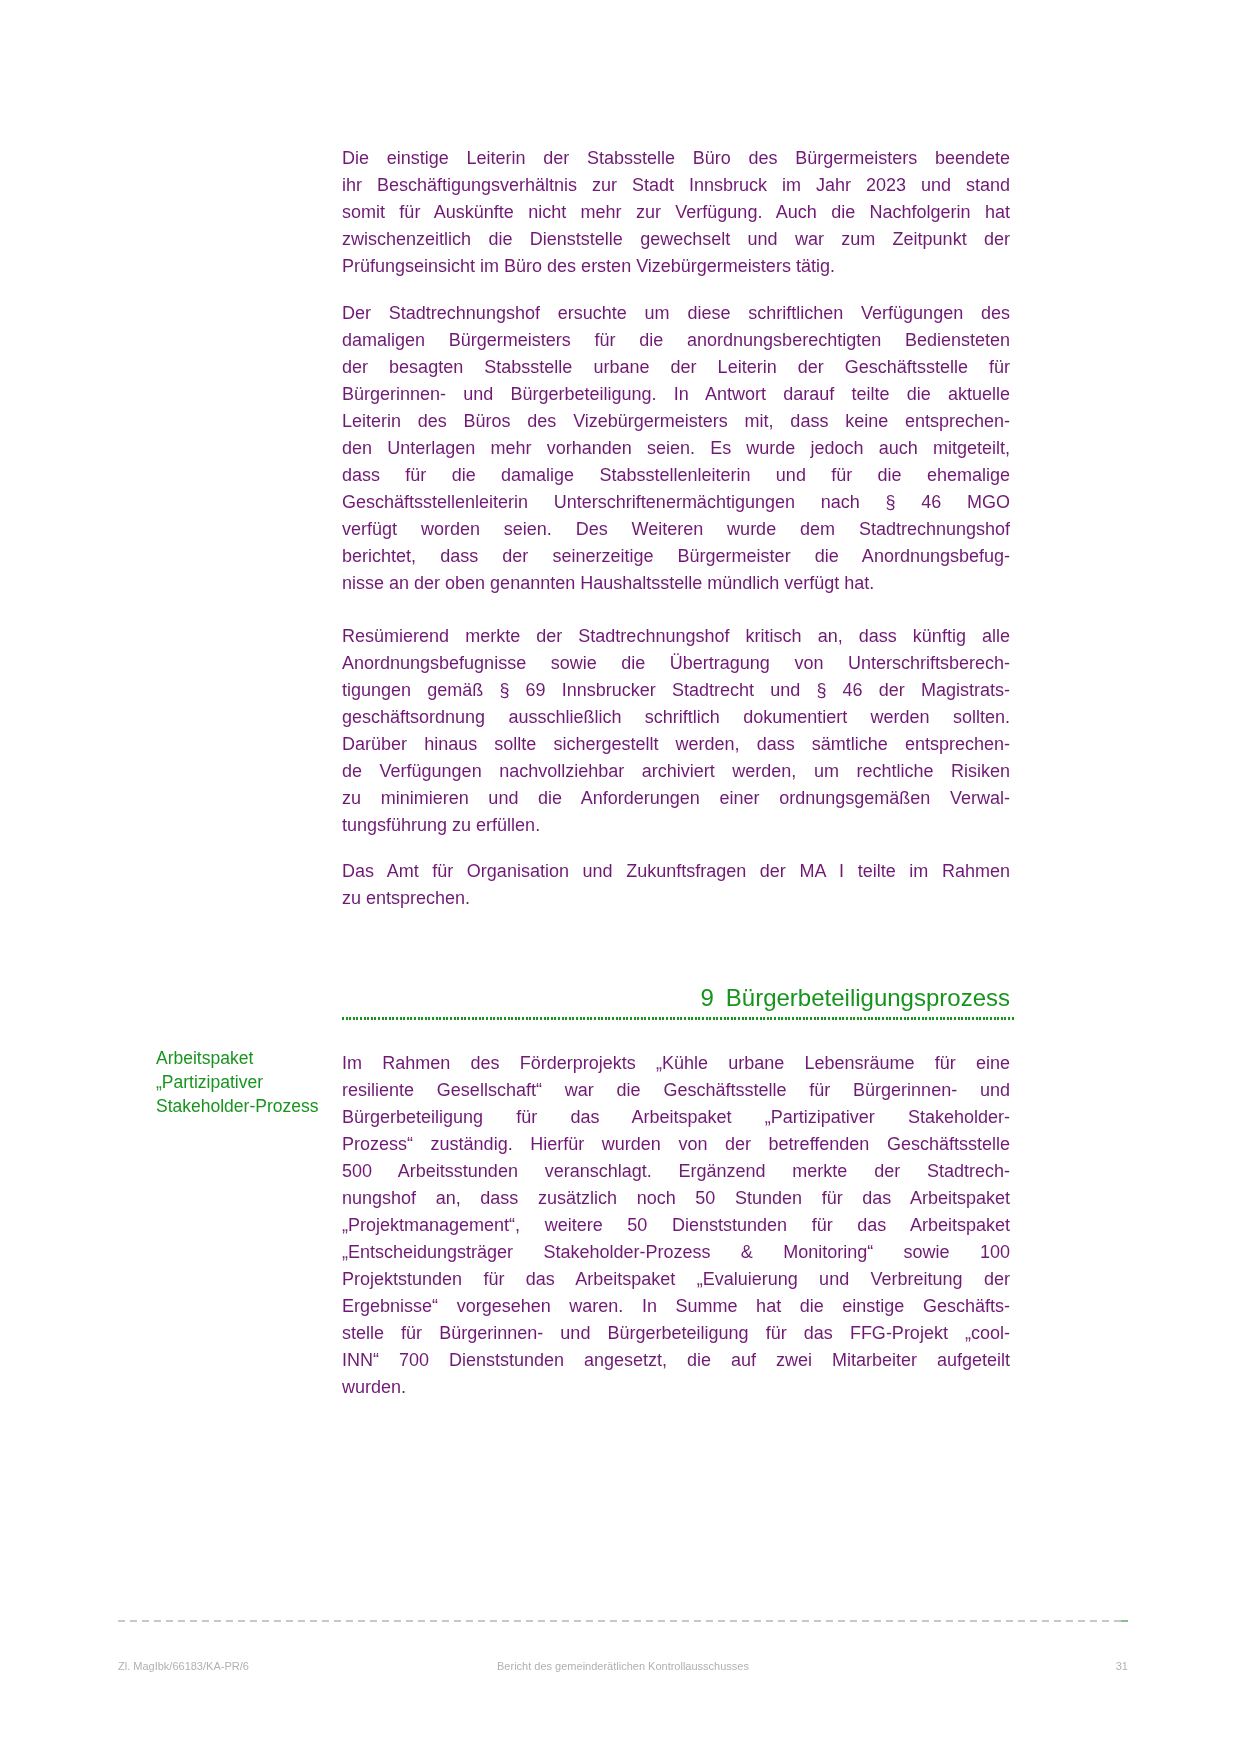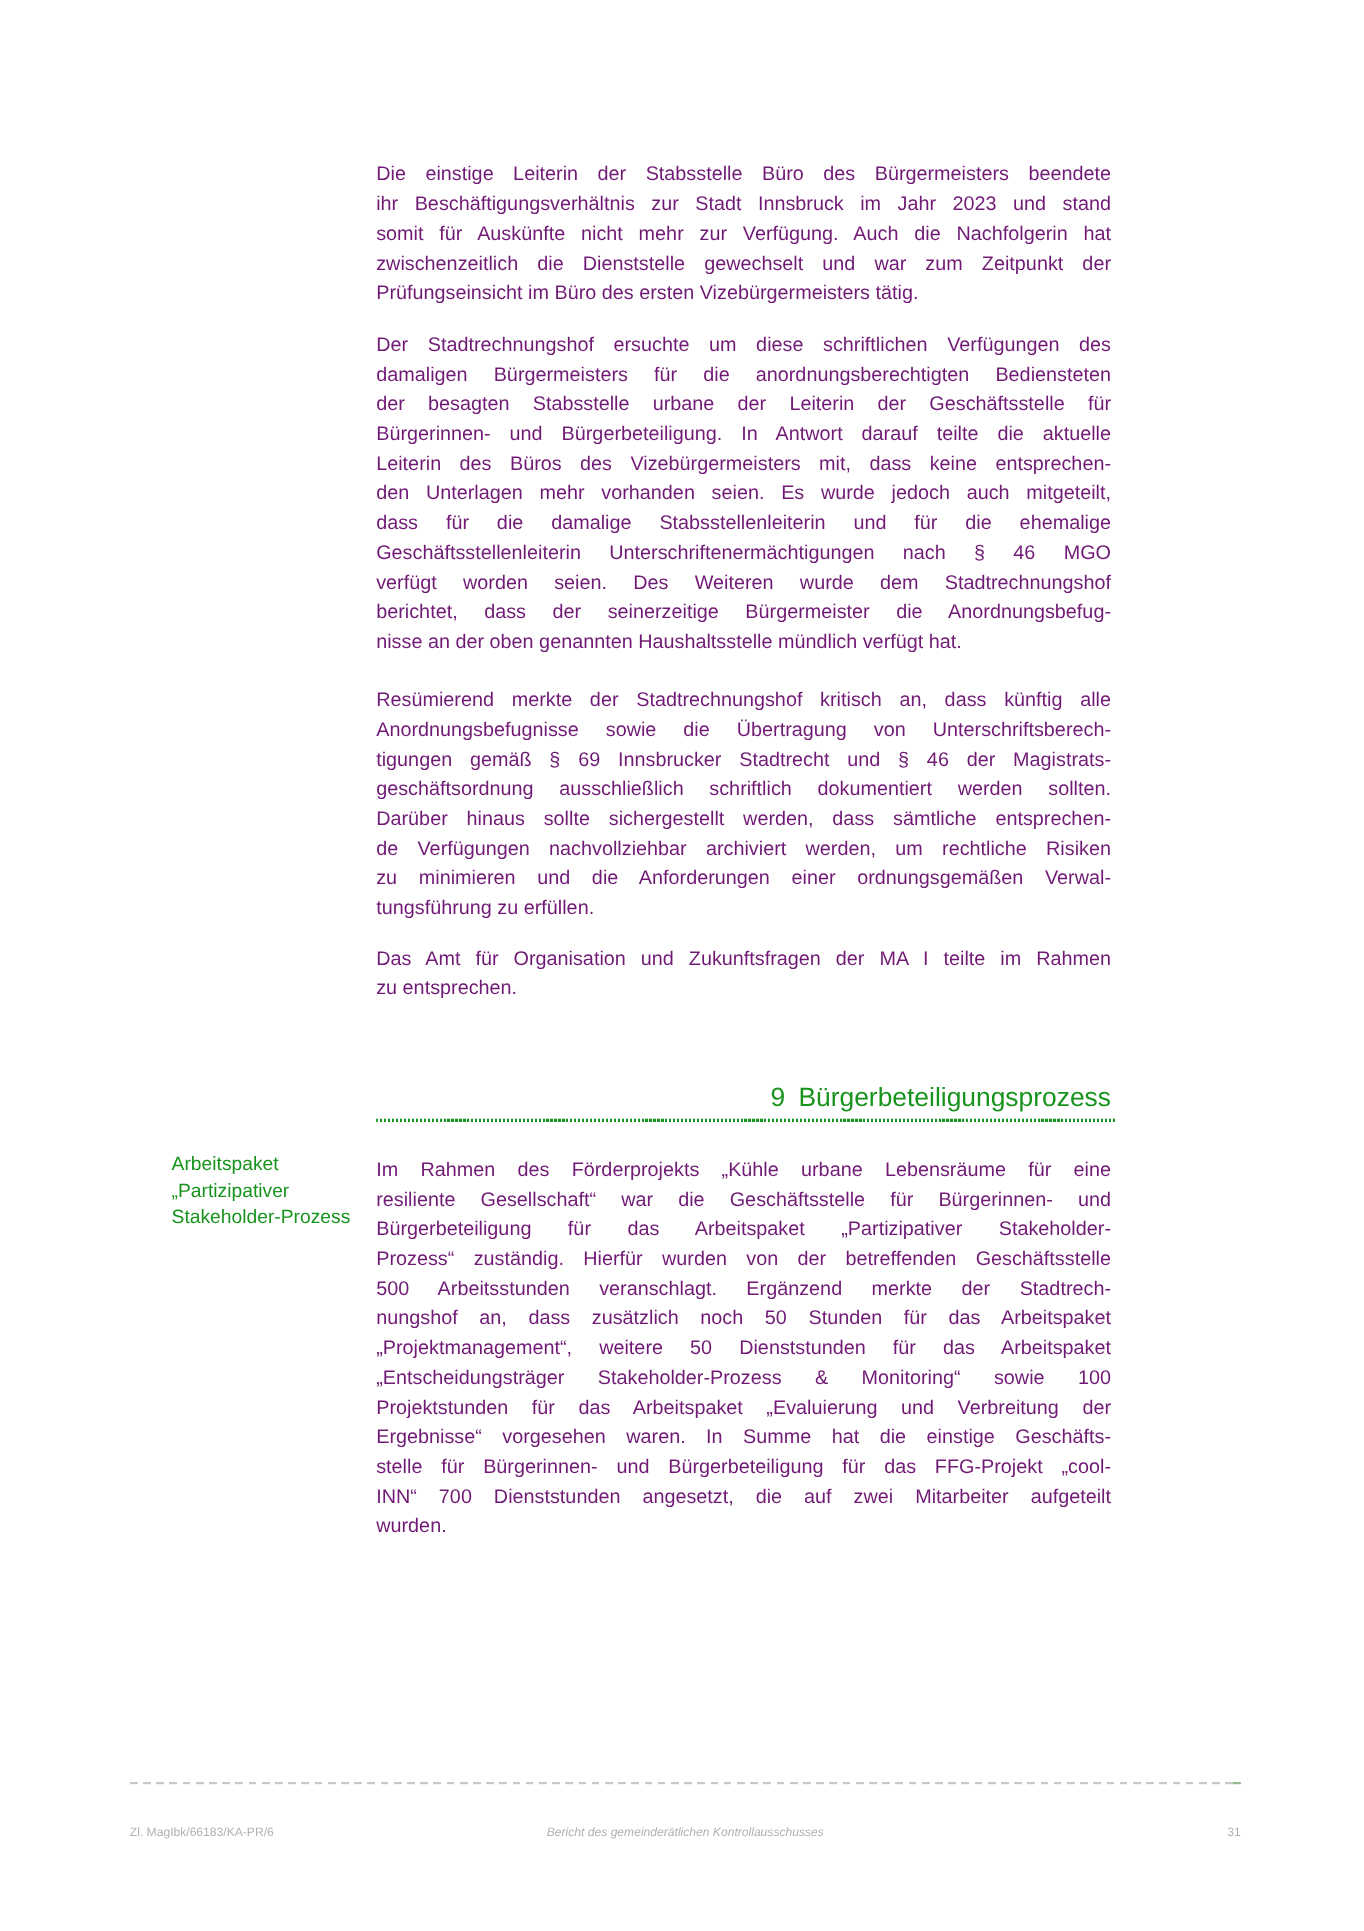--- a/index.html
+++ b/index.html
@@ -106,21 +106,20 @@
     position:absolute;
     left:0;
     white-space:nowrap;
   }
   .footer .footer-center{
     position:absolute;
     left:0;
     right:0;
     text-align:center;
     white-space:nowrap;
-    font-style:italic;
   }
   .footer .footer-right{
     position:absolute;
     right:0;
     white-space:nowrap;
   }
 </style>
 </head>
 <body>
 

